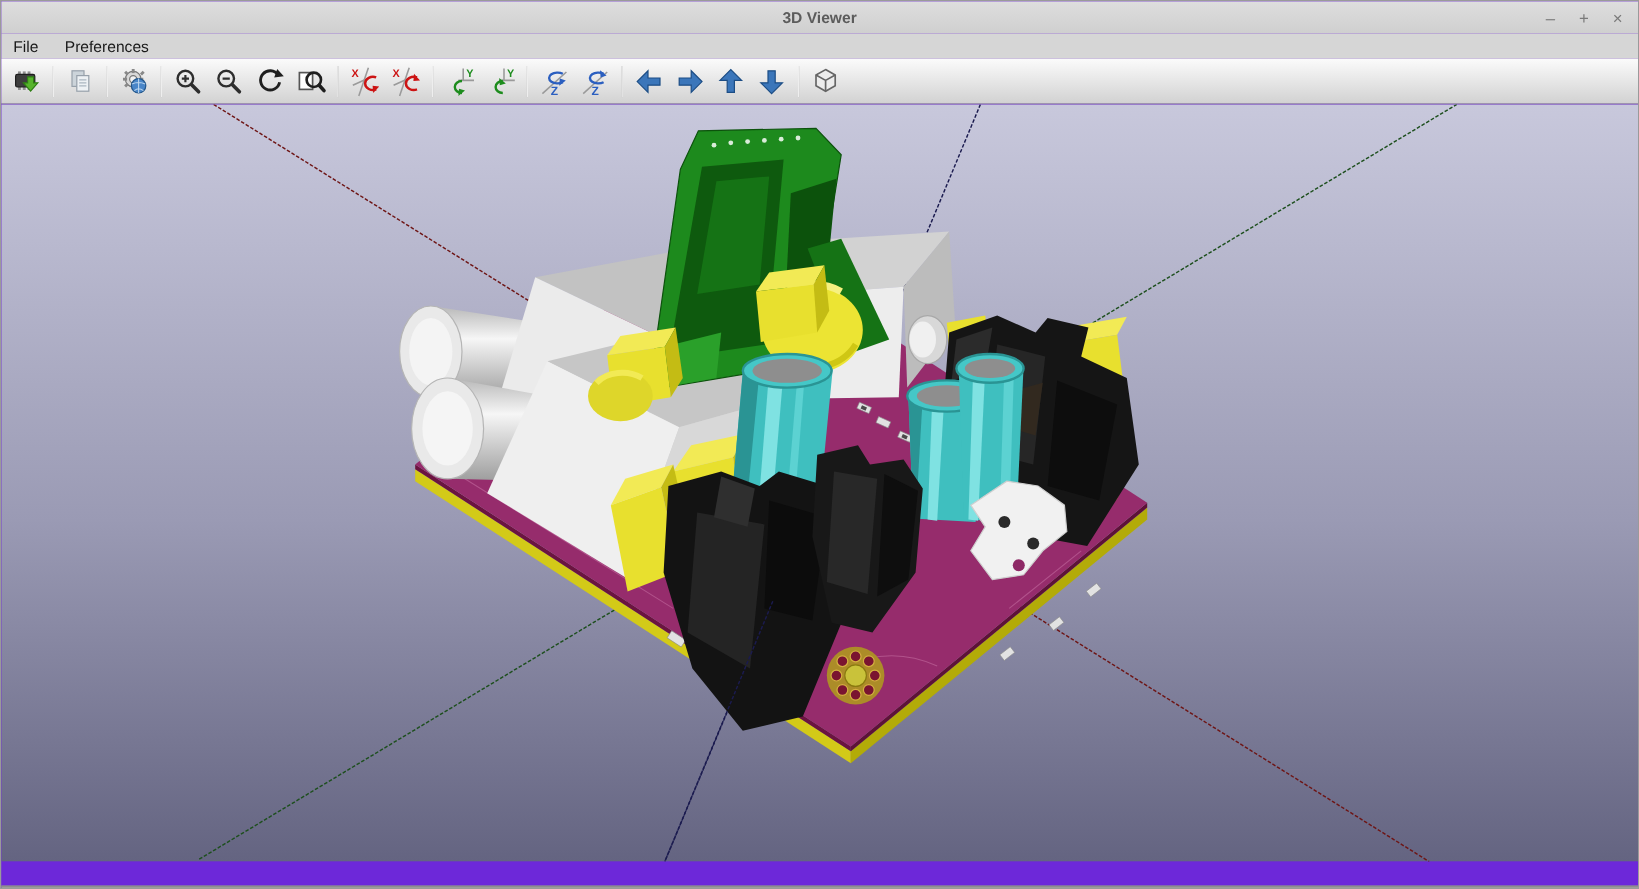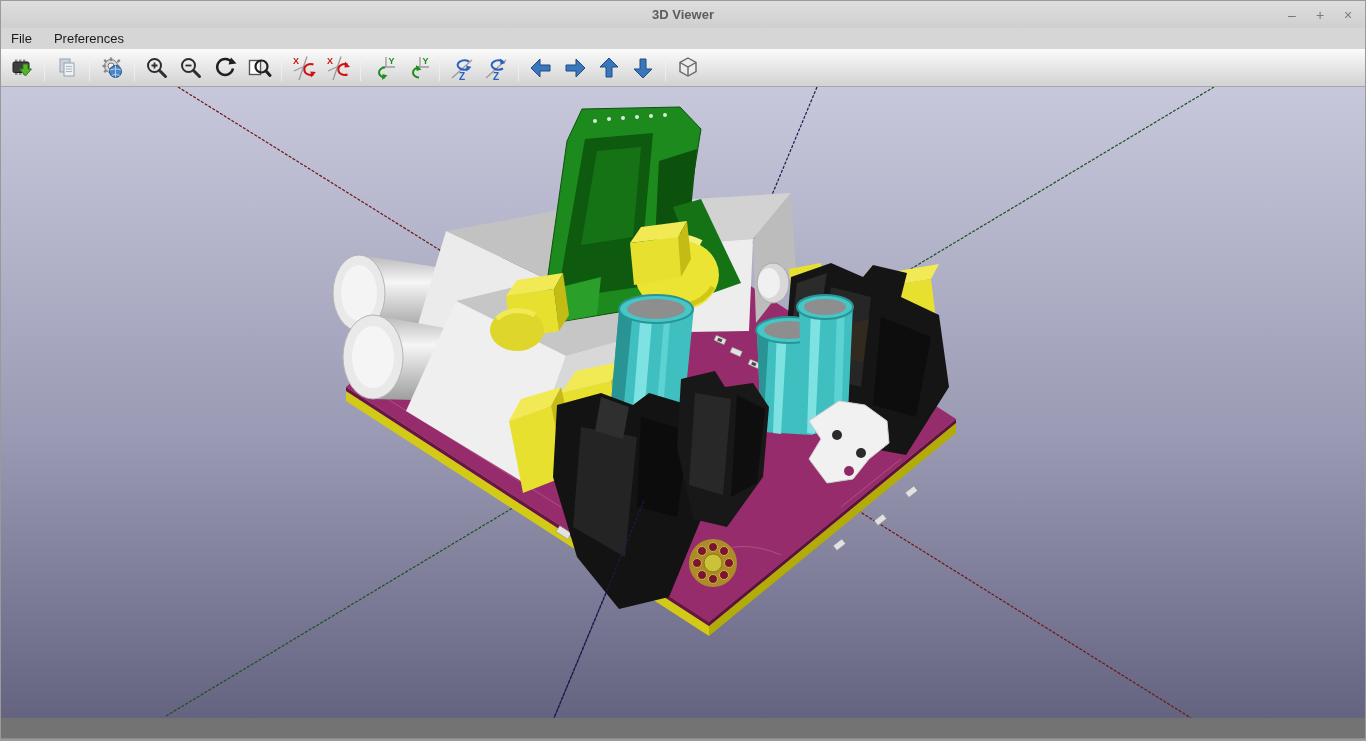--- a/index.html
+++ b/index.html
@@ -1,17 +1,17 @@
 <!DOCTYPE html>
 <html><head>
 <meta charset="utf-8">
 <style>
   * { margin:0; padding:0; box-sizing:border-box; }
   html,body { width:1366px; height:741px; font-family:"Liberation Sans", sans-serif; background:#bbb; }
-  .window { position:relative; width:1366px; height:741px; background:#737373; border:1px solid #9a9a9a; overflow:hidden; }
+  .window { position:relative; width:1366px; height:741px; background:#6d28d9; border:1px solid #9a9a9a; overflow:hidden; }
 
   
   .titlebar { position:absolute; top:0; left:0; width:100%; height:27px;
     background:linear-gradient(#dedede,#cfcfcf); display:flex; align-items:center; justify-content:center; }
   .titlebar .title { font-size:13px; font-weight:bold; color:#5c5c5c; }
   .win-controls { position:absolute; right:8px; top:0; height:27px; display:flex; align-items:center; gap:10px; }
   .win-btn { width:18px; height:18px; text-align:center; line-height:18px; color:#7a7a7a; font-size:14px; cursor:default; }
 
   
   .menubar { position:absolute; top:27px; left:0; width:100%; height:21px; background:#d6d6d6;

